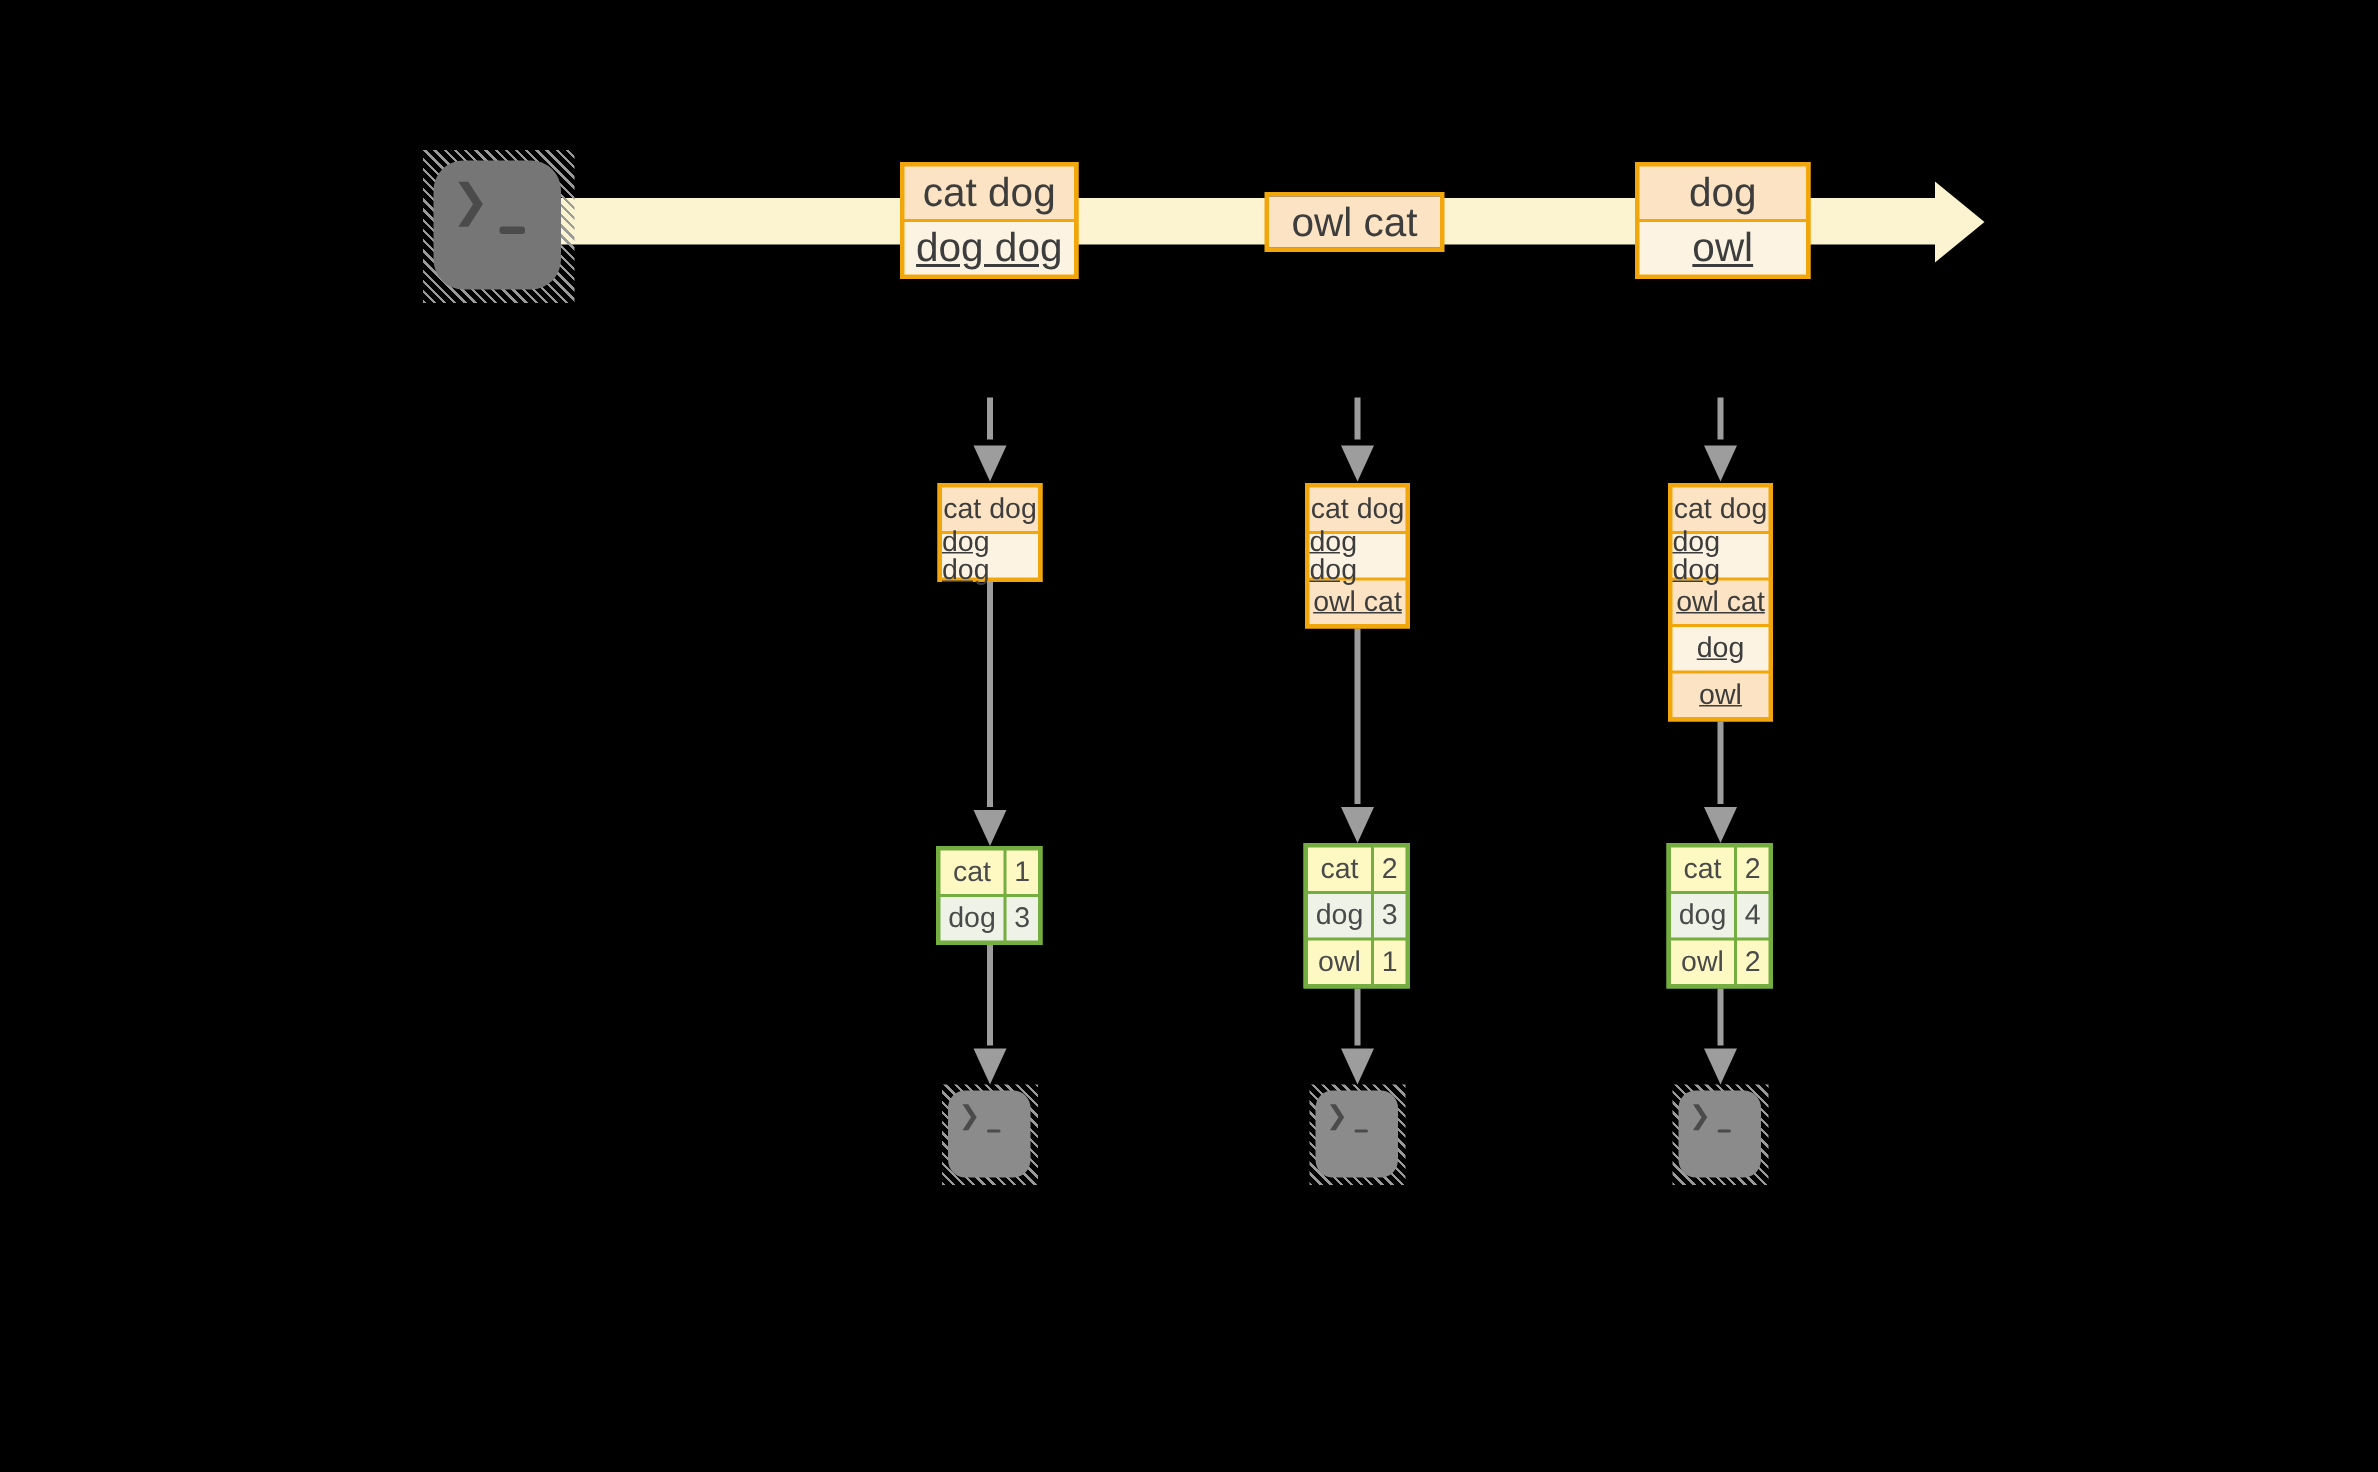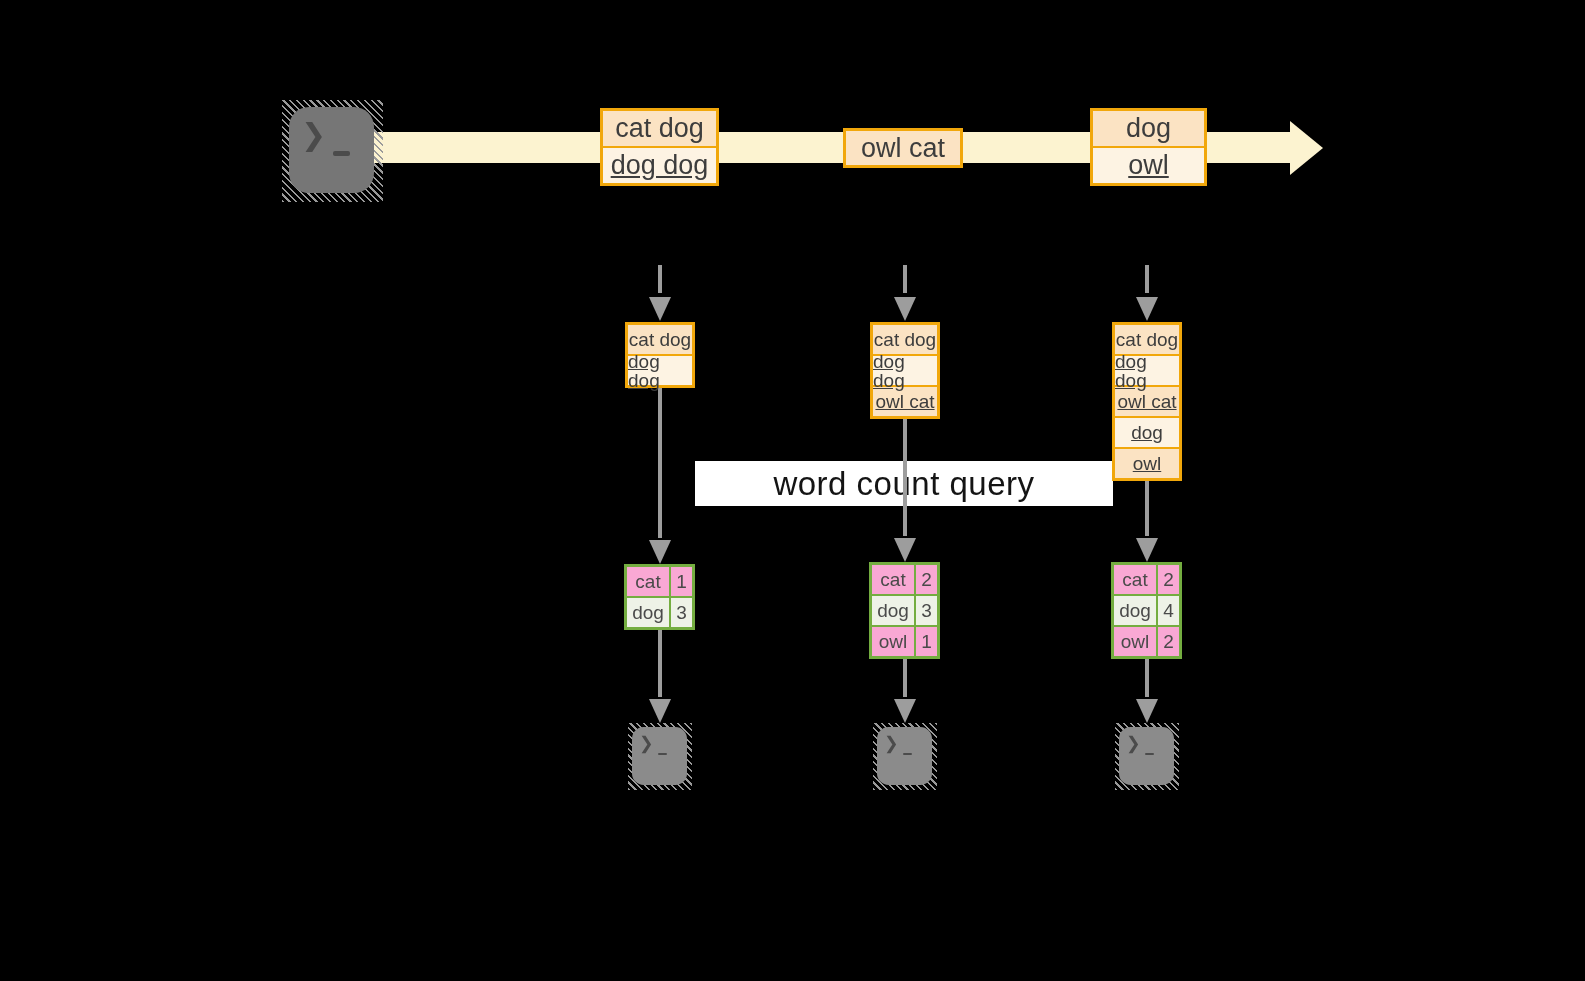--- a/index.html
+++ b/index.html
@@ -17,21 +17,21 @@
   .ocell.dark{background:#fbe3c3;}
   .ocell.light{background:#fdf3e3;}
   .ocell + .ocell{margin-top:2px;text-decoration:underline;}
   
   .gtable{border:3px solid #74ad40;box-sizing:border-box;background:#74ad40;}
   .grow{display:flex;}
   .grow + .grow{margin-top:2px;}
   .gname,.gval{display:flex;align-items:center;justify-content:center;color:#4a4a4a;font-size:19px;line-height:1;}
   .gname{width:42px;}
   .gval{width:21px;margin-left:2px;}
-  .grow.dark .gname,.grow.dark .gval{background:#f9a8d4;}
+  .grow.dark .gname,.grow.dark .gval{background:#fef9c3;}
   .grow.light .gname,.grow.light .gval{background:#eef2e7;}
   
   .aline{background:#9d9d9d;}
   .ahead{width:0;height:0;border-left:11px solid transparent;border-right:11px solid transparent;border-top:24px solid #9d9d9d;}
   
   .term{box-sizing:border-box;}
   .hatch{position:absolute;left:0;top:0;right:0;bottom:0;
     background:repeating-linear-gradient(45deg,#9a9a9a 0 1.6px,transparent 1.6px 4.8px);}
   .term-body{position:absolute;border-radius:18px;}
   .glyph-chevron{position:absolute;font-weight:bold;color:#4b4b4b;}
@@ -41,23 +41,20 @@
   .qband span{color:#141414;font-size:33px;letter-spacing:0.5px;}
 </style>
 </head>
 <body>
 
 <div class="canvas" id="canvas">
 
   <div class="abs stream-band" style="left:373px;top:132px;width:917px;height:31px;z-index:2;"></div>
   <div class="abs stream-head" style="left:1290px;top:121px;z-index:2;"></div>
 
-  <div class="abs qband" style="left:695px;top:461px;width:418px;height:45px;z-index:3;">
-    <span>word count query</span>
-  </div>
 
 <div class="term abs" style="left: 282px; top: 100px; width: 101px; height: 102px; z-index: 2;">
       <div class="hatch"></div>
       <div class="term-body" style="inset: 7px 9px 9px 7px; border-radius: 20px; background: rgb(118, 118, 118);">
         <div class="glyph-chevron" style="left: 12px; top: 10px; font-size: 30px;">❯</div>
         <div class="glyph-bar" style="left: 44px; top: 44px; width: 17px; height: 5px;"></div>
       </div>
     </div>
     <div class="obox abs" style="left: 600px; top: 108px; width: 119px; z-index: 5;">
       <div class="ocell dark" style="height: 35px; font-size: 27px;">cat dog</div>

